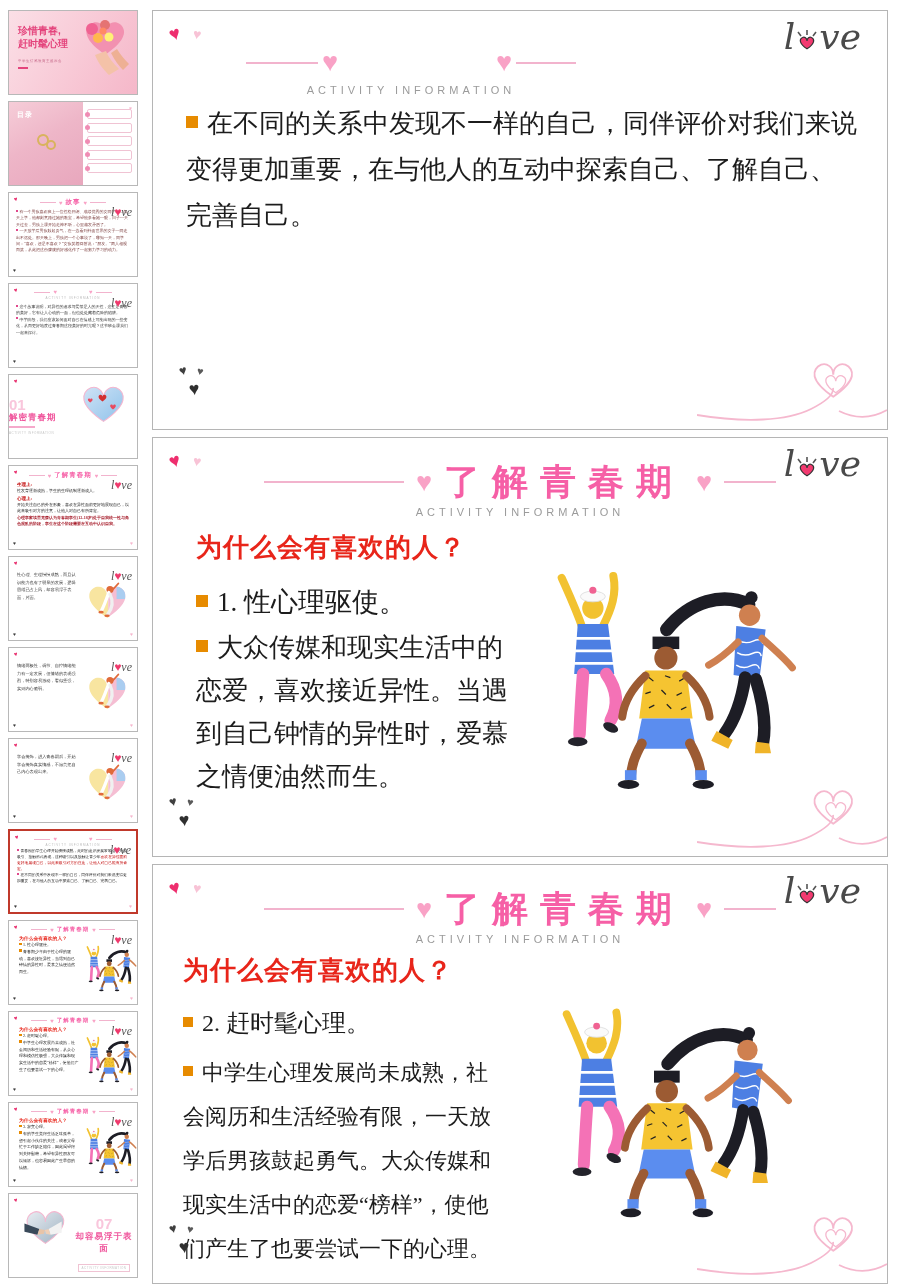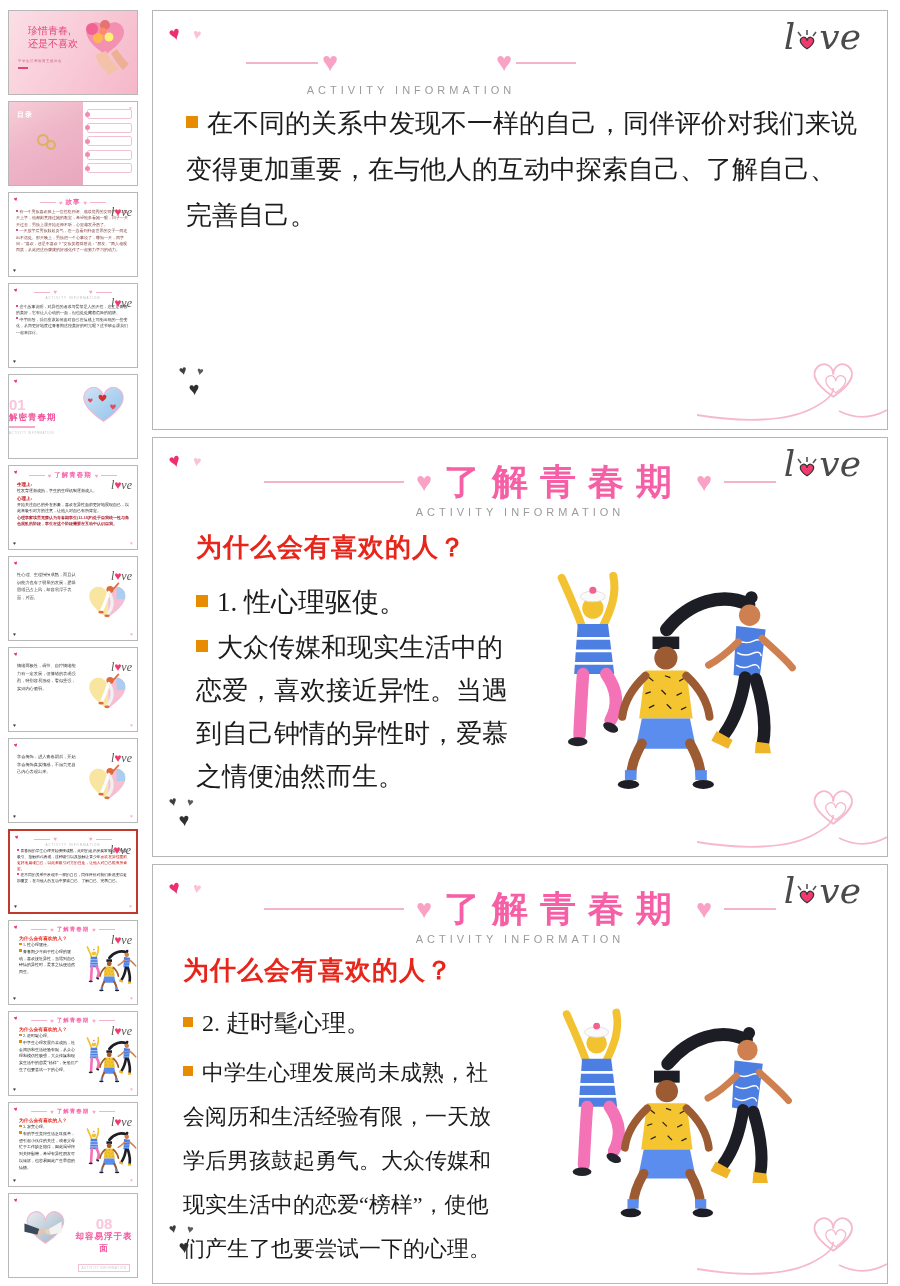--- a/index.html
+++ b/index.html
@@ -62,21 +62,21 @@
   .t-love b{color:#ef3a6d;font-style:normal;font-weight:normal;}
   .t-love i{font-style:italic;}
   .t-corner{position:absolute;top:3px;left:5px;color:#e82e6e;font-size:6px;transform:rotate(-15deg);}
   .t-dh{position:absolute;left:4px;bottom:3px;color:#3f3f3f;font-size:5px;}
   .t-ph{position:absolute;right:4px;bottom:3px;color:#f6b7ce;font-size:5px;}
   .t-text{font-size:4px;line-height:1.6;font-family:"Liberation Serif",serif;color:#222;}
   .t-b::before{content:"";display:inline-block;width:2px;height:2px;background:#e0488c;margin-right:1.5px;vertical-align:1.5px;}
   .t-red{color:#c00000;}
   
   .th1{background:linear-gradient(120deg,#fbdfe6 0%,#f8c9d6 55%,#f5b7c9 100%);}
-  .th1 .tt{position:absolute;left:19px;top:14px;color:#e4447c;font-weight:normal;font-size:10px;line-height:1.25;}
+  .th1 .tt{position:absolute;left:9px;top:14px;color:#e4447c;font-weight:bold;font-size:10px;line-height:1.25;}
   .th1 .ts{position:absolute;left:9px;top:48px;color:#c96f8e;font-size:3.5px;letter-spacing:.5px;}
   .th1 .dash{position:absolute;left:9px;top:56px;width:10px;height:2px;background:#e4447c;}
   .th1 svg{position:absolute;right:4px;top:6px;}
   
   .th2 .photo{position:absolute;left:0;top:0;width:74px;height:100%;
       background:linear-gradient(150deg,#f6cdd8 0%,#eeb6c8 45%,#e8a7bd 100%);}
   .th2 .ring1,.th2 .ring2{position:absolute;border:2px solid #d9b35e;border-radius:50%;background:transparent;}
   .th2 .ring1{width:12px;height:12px;left:28px;top:32px;transform:rotate(-15deg);}
   .th2 .ring2{width:10px;height:10px;left:37px;top:38px;}
   .th2 .toc{position:absolute;left:8px;top:8px;color:#fff;font-size:7px;font-weight:bold;letter-spacing:1px;}
@@ -202,21 +202,21 @@
       <path d="M10,14 C10,11 7.5,9.5 5.5,10.5 C3.8,11.3 3,13 3.5,14.8 C4.3,17.6 7,19.8 10,21.8 C13,19.8 15.7,17.6 16.5,14.8 C17,13 16.2,11.3 14.5,10.5 C12.5,9.5 10,11 10,14 Z" fill="#f23a70" stroke="#333" stroke-width="1.2"></path>
     </g>
   </defs>
 </svg>
 
 <div class="sidebar">
 
   <div class="thumb th1">
     <div class="tt">
       <div>珍惜青春,</div>
-        <div>还是不喜欢</div>
+        <div>赶时髦心理</div>
     </div>
     <div class="ts">中学生情感教育主题班会</div>
     <div class="dash"></div>
     <svg width="58" height="60" viewBox="0 0 58 60">
       <use href="#hshape" transform="translate(4,2) scale(1.05)" fill="#f291b0"></use>
       <circle cx="17" cy="12" r="6" fill="#f06292"></circle>
         <circle cx="30" cy="8" r="5" fill="#e57373"></circle>
       <circle cx="40" cy="13" r="6" fill="#f48fb1"></circle>
         <circle cx="23" cy="21" r="5" fill="#ffb74d"></circle>
       <circle cx="34" cy="20" r="4.5" fill="#fff176"></circle>
@@ -453,21 +453,21 @@
   <div class="thumb th14">
     <span class="t-corner">♥</span>
     <svg width="54" height="48" viewBox="0 0 58 50">
       <use href="#hshape" transform="translate(3,2) scale(1.1)" fill="url(#hands)" stroke="#f4b6cf" stroke-width="1"></use>
       <path d="M8,18 L24,24 L22,30 L8,27 Z" fill="#3a4a5a"></path>
       <path d="M24,24 L30,25 L29,29 L22,30 Z" fill="#e8c4a8"></path>
       <path d="M48,16 L34,24 L36,30 L48,28 Z" fill="#f2f2f2"></path>
       <path d="M34,24 L30,25 L31,29 L36,30 Z" fill="#f0d0b8"></path>
     </svg>
     <div class="right">
-      <div class="num">08</div>
+      <div class="num">07</div>
       <div class="sec">却容易浮于表面</div>
       <div class="capbox">ACTIVITY INFORMATION</div>
     </div>
   </div>
 </div>
 
 <div class="main">
 
   <div class="slide s1">
     <div class="c-hearts">

